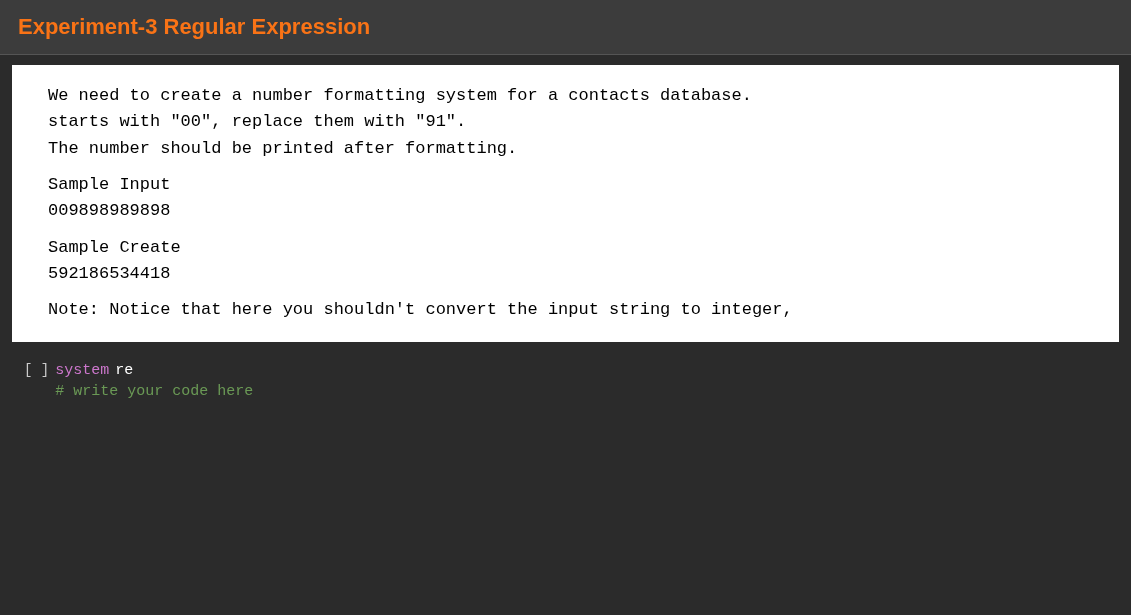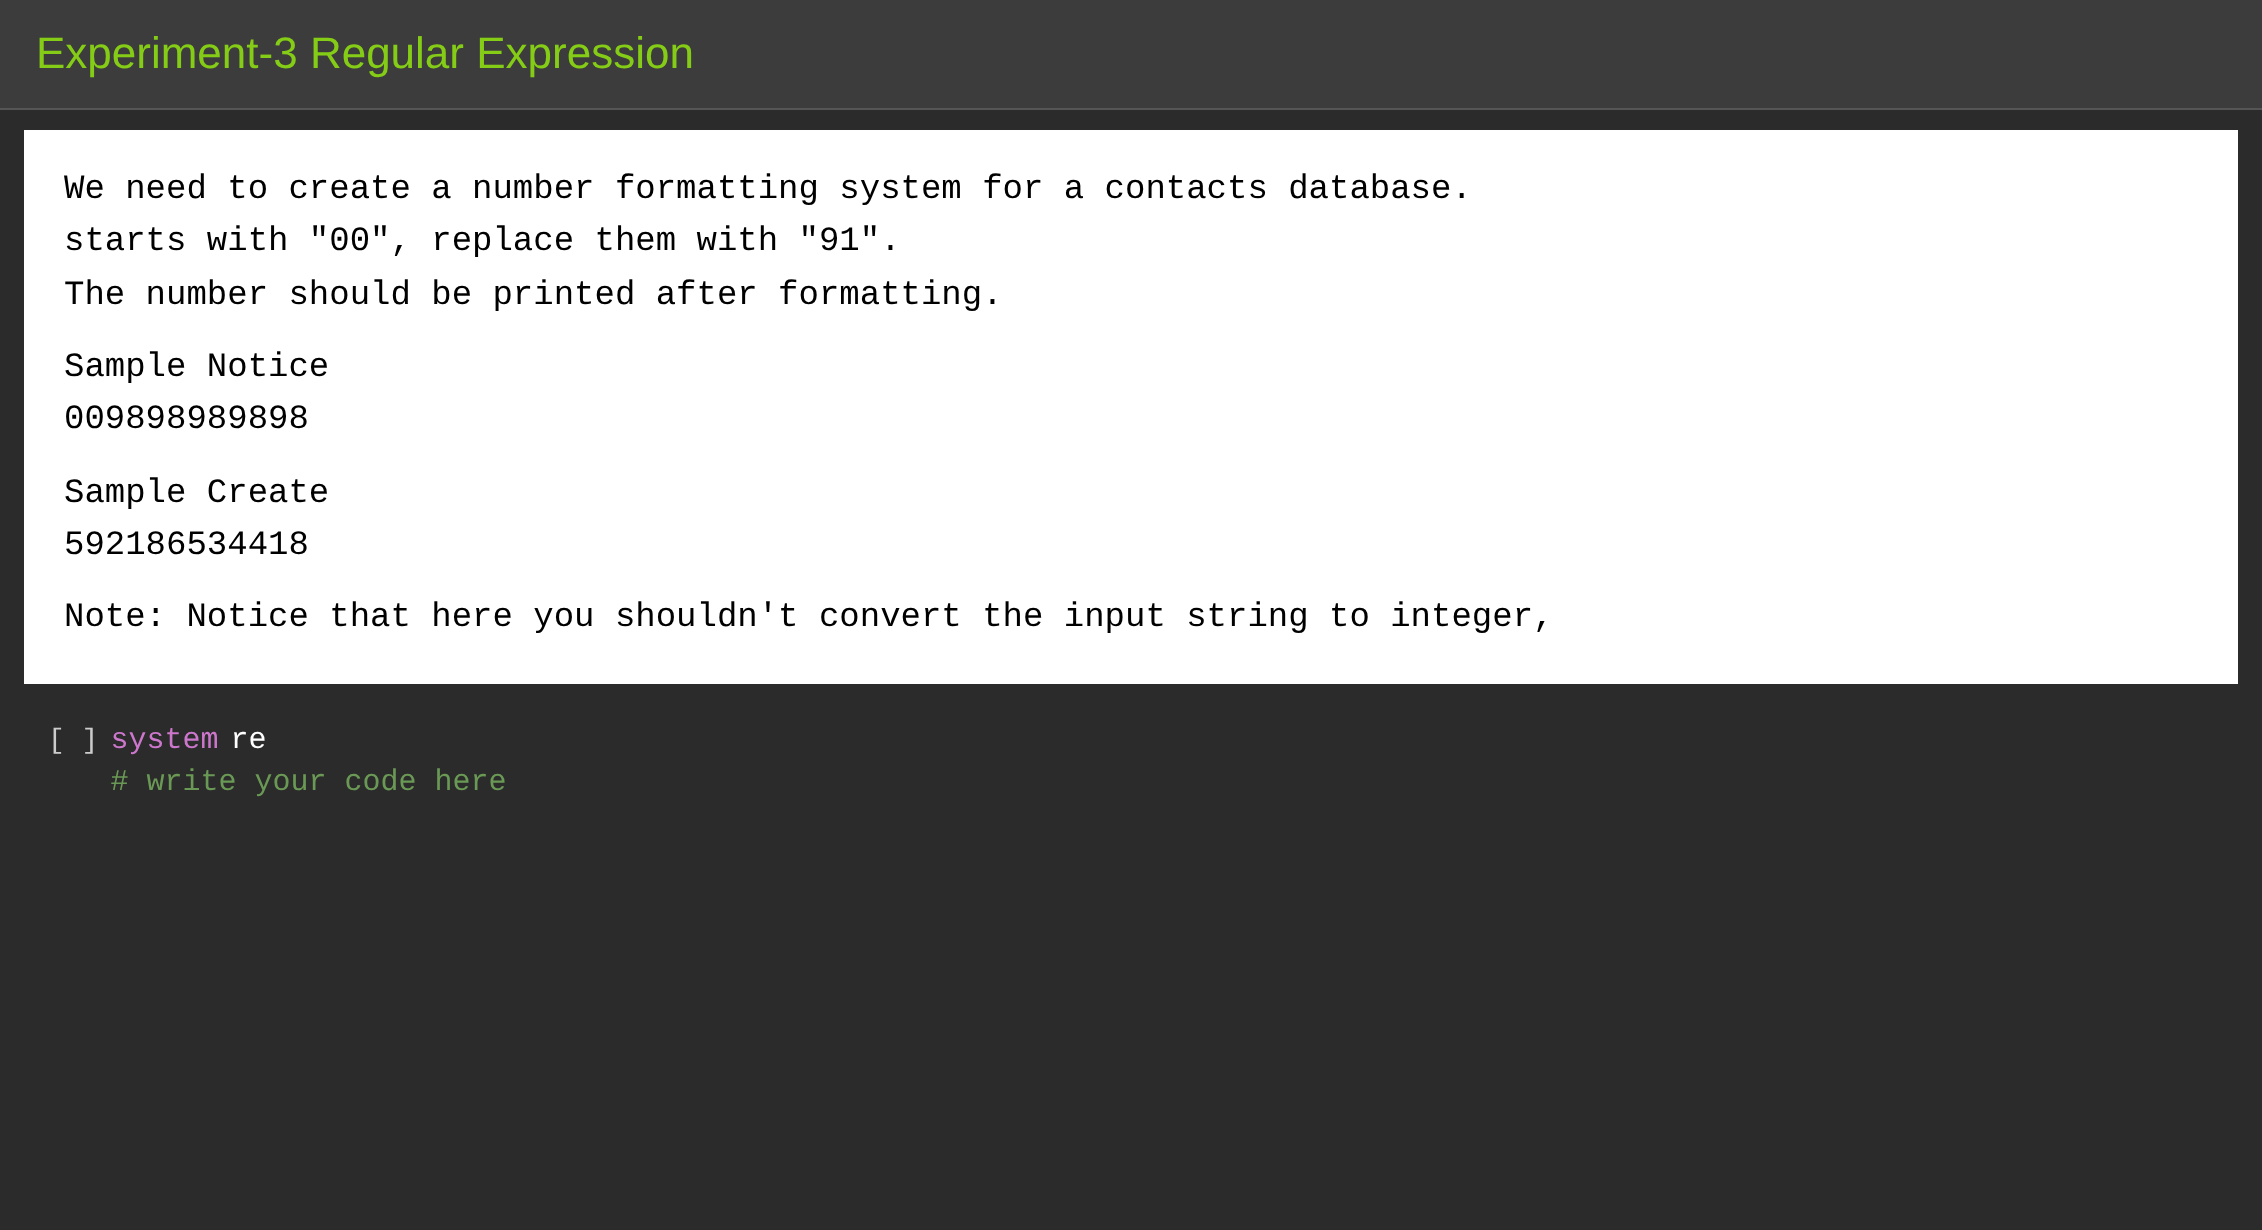--- a/index.html
+++ b/index.html
@@ -16,30 +16,30 @@
       overflow: hidden;
     }
 
     .title-bar {
       background-color: #3c3c3c;
       padding: 14px 18px;
       border-bottom: 1px solid #555;
     }
 
     .title-bar h1 {
-      color: #84cc16;
+      color: #f97316;
       font-size: 22px;
-      font-weight: normal;
+      font-weight: bold;
       font-family: Arial, sans-serif;
     }
 
     .content-area {
       background-color: #ffffff;
       margin: 10px 12px;
-      padding: 18px 20px;
+      padding: 18px 36px;
       font-size: 17px;
       line-height: 1.55;
       color: #000000;
       font-family: 'Courier New', Courier, monospace;
     }
 
     .code-editor {
       background-color: #2b2b2b;
       padding: 10px 12px;
       margin: 0 12px;
@@ -80,21 +80,21 @@
 
 <div class="title-bar">
   <h1>Experiment-3 Regular Expression</h1>
 </div>
 
 <div class="content-area">
   <div>We need to create a number formatting system for a contacts database.</div>
   <div>starts with "00", replace them with "91".</div>
   <div>The number should be printed after formatting.</div>
   <div class="blank-line"></div>
-  <div>Sample Notice</div>
+  <div>Sample Input</div>
   <div>009898989898</div>
   <div class="blank-line"></div>
   <div>Sample Create</div>
   <div>592186534418</div>
   <div class="blank-line"></div>
   <div>Note: Notice that here you shouldn't convert the input string to integer,</div>
 </div>
 
 <div class="code-editor">
   <div class="code-line">

